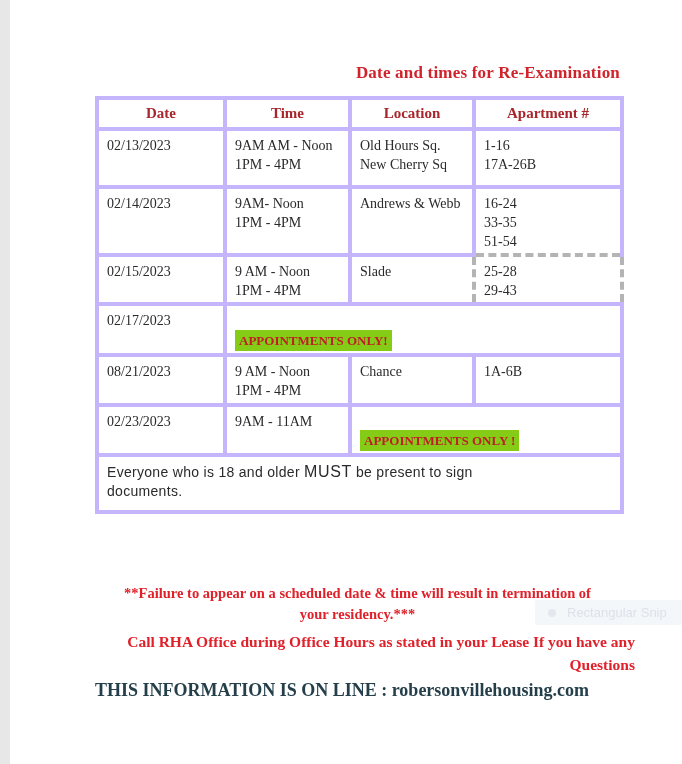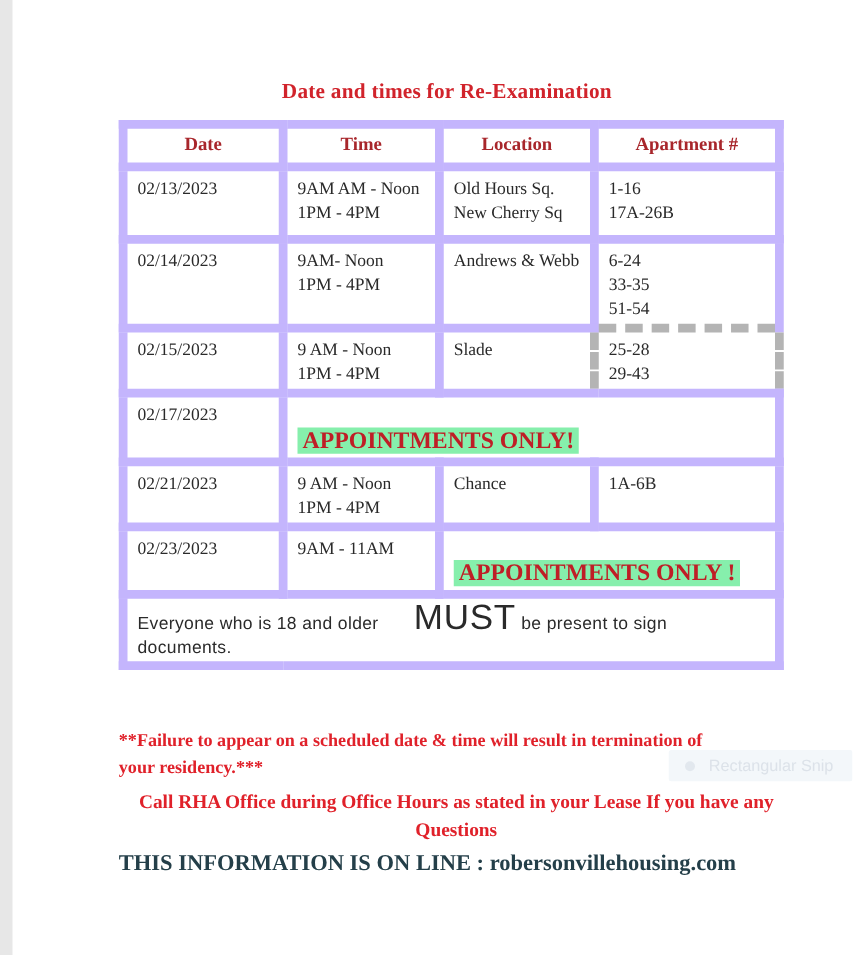--- a/index.html
+++ b/index.html
@@ -4,58 +4,58 @@
 <style>
   * { margin:0; padding:0; box-sizing:border-box; }
   html,body { width:682px; height:764px; background:#ffffff; overflow:hidden;
               font-family:"Liberation Serif", serif; }
   .stage { position:relative; width:682px; height:764px; background:#ffffff; }
 
   .edge-strip { position:absolute; left:0; top:0; width:10px; height:764px;
                 background:#e7e7e7; }
 
   .doc-title { position:absolute; left:95px; top:63px; width:525px;
-               text-align:center; color:#d1232b; font-weight:bold;
+               text-align:right; color:#d1232b; font-weight:bold;
                font-size:17px; letter-spacing:0.2px; }
 
   table.sched { position:absolute; left:95px; top:96px; width:525px;
                 border-collapse:collapse; table-layout:fixed;
                 border:2px solid #4f4f4f; }
-  table.sched td, table.sched th { border:7px solid #c4b5fd; vertical-align:top;
+  table.sched td, table.sched th { border:4px solid #c4b5fd; vertical-align:top;
                 padding:5px 8px 2px 8px; font-size:14px; line-height:19px;
                 color:#2a2a2a; font-weight:normal; text-align:left;
                 white-space:pre-line; overflow:hidden; }
   table.sched th { color:#a8262b; font-weight:bold; font-size:15px;
                 text-align:center; vertical-align:middle; padding:4px 2px;
                 white-space:normal; }
   td.apt { text-align:center; }
 
   
   tr.r3 td.apt { border-style:dashed; border-color:#b4b4b4; }
   tr.r2 td.apt { border-bottom-style:dashed; border-bottom-color:#b4b4b4; }
   tr.r4 td.apt { border-top-style:dashed; border-top-color:#b4b4b4; }
   tr.r3 td.loc { border-right-style:dashed; border-right-color:#b4b4b4; }
 
   td.notice-cell { text-align:center; vertical-align:middle; }
   td.notice-cell.top { vertical-align:top; padding-top:4px; }
-  .highlight { background:#86efac; color:#bf1e26; font-weight:bold;
-               font-size:19px; padding:1px 4px; display:inline-block;
+  .highlight { background:#84cc16; color:#bf1e26; font-weight:bold;
+               font-size:13px; padding:1px 4px; display:inline-block;
                white-space:nowrap; }
 
   td.purple-cell { text-align:center; vertical-align:middle;
                font-family:"Liberation Sans", sans-serif; font-weight:bold;
                color:#7d44ad; font-size:15px; line-height:22px;
                white-space:pre-line; letter-spacing:0.3px; }
-  .must-big { font-size:28px; letter-spacing:0.6px;margin-left:24px; }
+  .must-big { font-size:16px; letter-spacing:0.6px; }
 
   .failure-note { position:absolute; left:95px; top:583px; width:525px;
-               text-align:left; color:#e0212a; font-weight:bold;
+               text-align:center; color:#e0212a; font-weight:bold;
                font-size:14.5px; line-height:21px; white-space:pre-line; }
   .call-note { position:absolute; left:95px; top:630px; width:540px;
-               text-align:center; color:#e0212a; font-weight:bold;
+               text-align:right; color:#e0212a; font-weight:bold;
                font-size:15.5px; line-height:23px; white-space:pre-line; }
   .online-note { position:absolute; left:95px; top:680px; width:525px;
                text-align:left; color:#243f49; font-weight:bold;
                font-size:18px; }
 
   .snip-option { position:absolute; left:535px; top:600px; width:147px;
                height:25px; background:#f3f7fa; display:flex;
                align-items:center; border-radius:2px;
                font-family:"Liberation Sans", sans-serif; }
   .snip-dot { width:8px; height:8px; border-radius:50%; background:#e2e8ee;
@@ -93,40 +93,40 @@
       <td class="loc">Old Hours Sq.
 New Cherry Sq</td>
       <td class="apt">1-16
 17A-26B</td>
     </tr>
     <tr class="r2" style="height:63px">
       <td>02/14/2023</td>
       <td>9AM- Noon
 1PM - 4PM</td>
       <td class="loc">Andrews &amp; Webb</td>
-      <td class="apt">6-24
+      <td class="apt">16-24
 33-35
 51-54</td>
     </tr>
     <tr class="r3" style="height:49px">
       <td>02/15/2023</td>
       <td>9 AM - Noon
 1PM - 4PM</td>
       <td class="loc">Slade</td>
       <td class="apt">25-28
 29-43</td>
     </tr>
     <tr style="height:33px">
       <td>02/17/2023</td>
       <td class="notice-cell" colspan="3">
         <span class="highlight">APPOINTMENTS ONLY!</span>
       </td>
     </tr>
     <tr style="height:50px">
-      <td>02/21/2023</td>
+      <td>08/21/2023</td>
       <td>9 AM - Noon
 1PM - 4PM</td>
       <td class="loc">Chance</td>
       <td class="apt">1A-6B</td>
     </tr>
     <tr style="height:50px">
       <td>02/23/2023</td>
       <td>9AM - 11AM</td>
       <td class="notice-cell top" colspan="2">
         <span class="highlight">APPOINTMENTS ONLY !</span>

